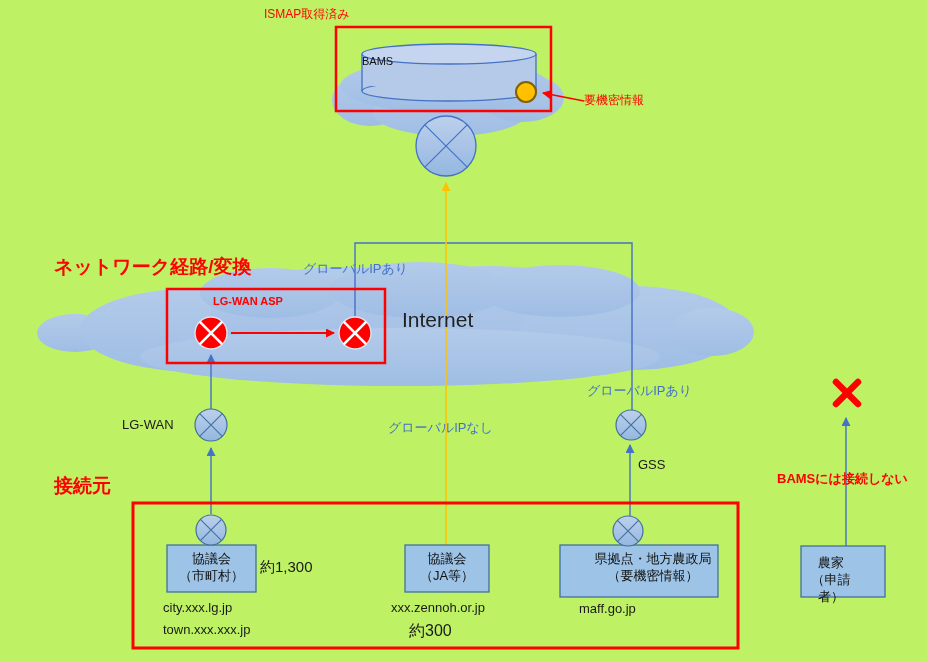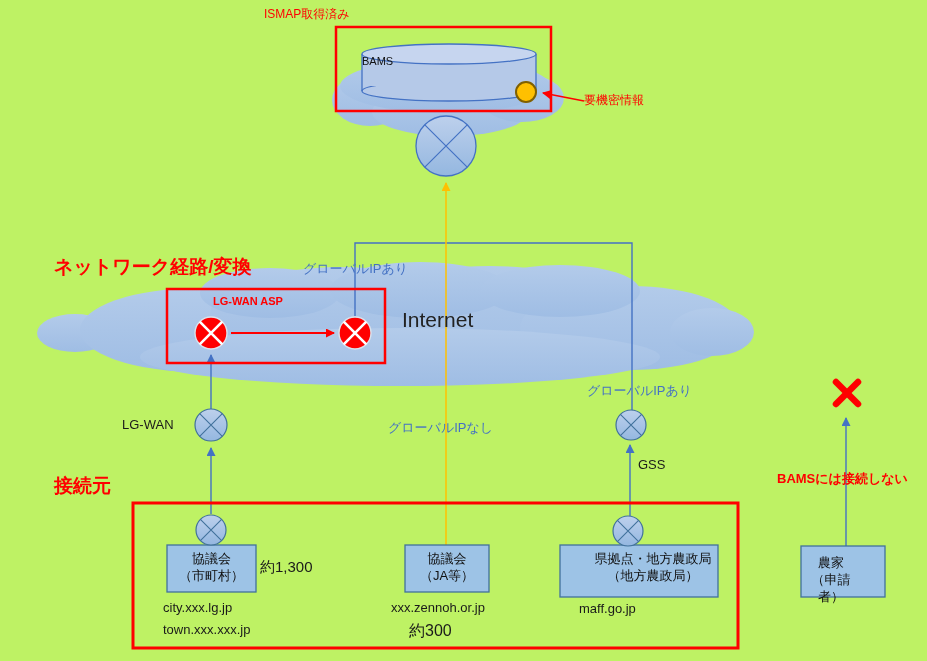--- a/index.html
+++ b/index.html
@@ -161,21 +161,21 @@
   </div>
   <div class="lbl sz15" style="left:260px;top:558px;">約1,300</div>
 
   <div class="boxlbl" style="left:405px;top:550px;width:84px;">
     <div>協議会</div>
     <div>（JA等）</div>
   </div>
 
   <div class="boxlbl" style="left:560px;top:550px;width:186px;">
     <div>県拠点・地方農政局</div>
-    <div>（地方農政局）</div>
+    <div>（要機密情報）</div>
   </div>
 
   <div class="boxlbl" style="left:801px;top:554px;width:60px;text-align:center;">
     <div>農家</div>
     <div>（申請者）</div>
   </div>
 
   <div class="lbl sz13" style="left:163px;top:600px;">city.xxx.lg.jp</div>
   <div class="lbl sz13" style="left:163px;top:622px;">town.xxx.xxx.jp</div>
   <div class="lbl sz13" style="left:391px;top:600px;">xxx.zennoh.or.jp</div>

